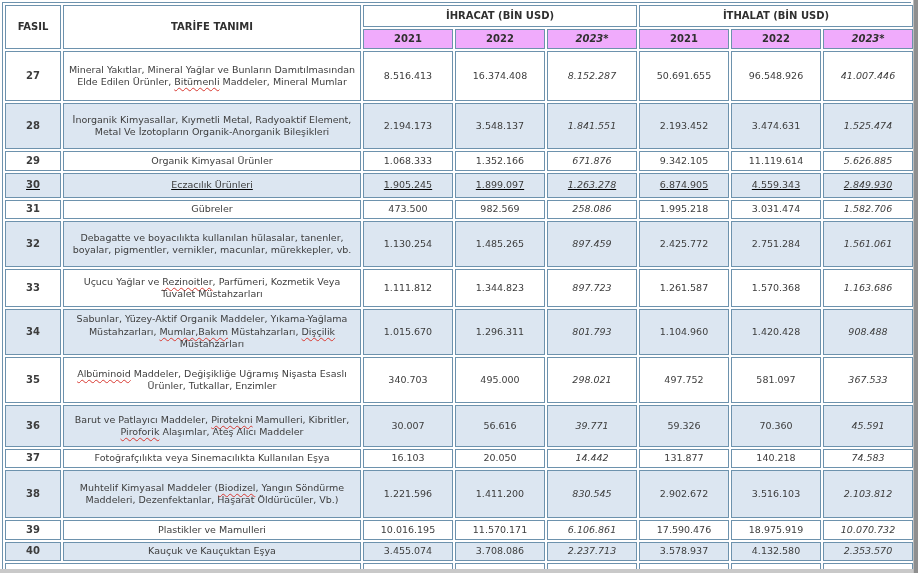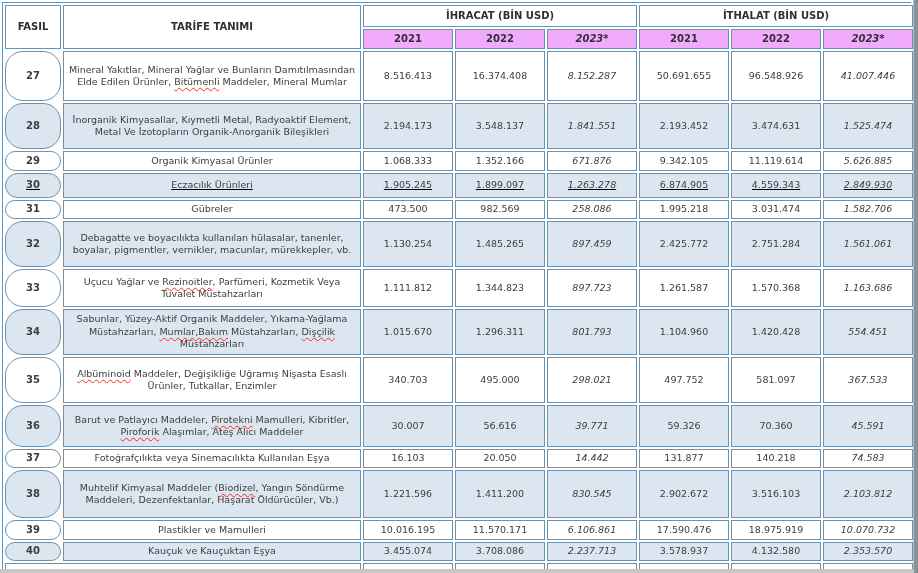--- a/index.html
+++ b/index.html
@@ -20,21 +20,21 @@
     border:1px solid #6d92ad;
     padding:1px 3px;
     font-size:9.5px; line-height:12.5px;
     color:#3d3d3d;
     text-align:center; vertical-align:middle;
     overflow:hidden;
   }
   th { font-weight:bold; font-size:10px; color:#303030; background:#ffffff; }
   tr.years th { background:#f0abfc; }
   .proj { font-style:italic; }
-  td.fasil { font-weight:bold; font-size:10px;border-radius:18px; }
+  td.fasil { font-weight:bold; font-size:10px; }
   tr.shaded td { background:#dce6f1; }
   tr.total-row td { color:#ff0000; font-weight:bold; }
   .sq {
     text-decoration-line: underline;
     text-decoration-style: wavy;
     text-decoration-color:#d83931;
     text-decoration-thickness:1px;
     text-underline-offset:2px;
   }
   .right-strip {
@@ -150,21 +150,21 @@
             <td class="num proj">1.163.686</td>
           </tr>
           <tr class="shaded" style="height: 46px;">
             <td class="fasil">34</td>
             <td class="tanim">Sabunlar, Yüzey-Aktif Organik Maddeler, Yıkama-Yağlama Müstahzarları, <span class="sq">Mumlar,Bakım</span> Müstahzarları, <span class="sq">Dişçilik</span> Müstahzarları</td>
             <td class="num">1.015.670</td>
             <td class="num">1.296.311</td>
             <td class="num proj">801.793</td>
             <td class="num">1.104.960</td>
             <td class="num">1.420.428</td>
-            <td class="num proj">554.451</td>
+            <td class="num proj">908.488</td>
           </tr>
           <tr style="height: 46px;">
             <td class="fasil">35</td>
             <td class="tanim"><span class="sq">Albüminoid</span> Maddeler, Değişikliğe Uğramış Nişasta Esaslı Ürünler, Tutkallar, Enzimler</td>
             <td class="num">340.703</td>
             <td class="num">495.000</td>
             <td class="num proj">298.021</td>
             <td class="num">497.752</td>
             <td class="num">581.097</td>
             <td class="num proj">367.533</td>

